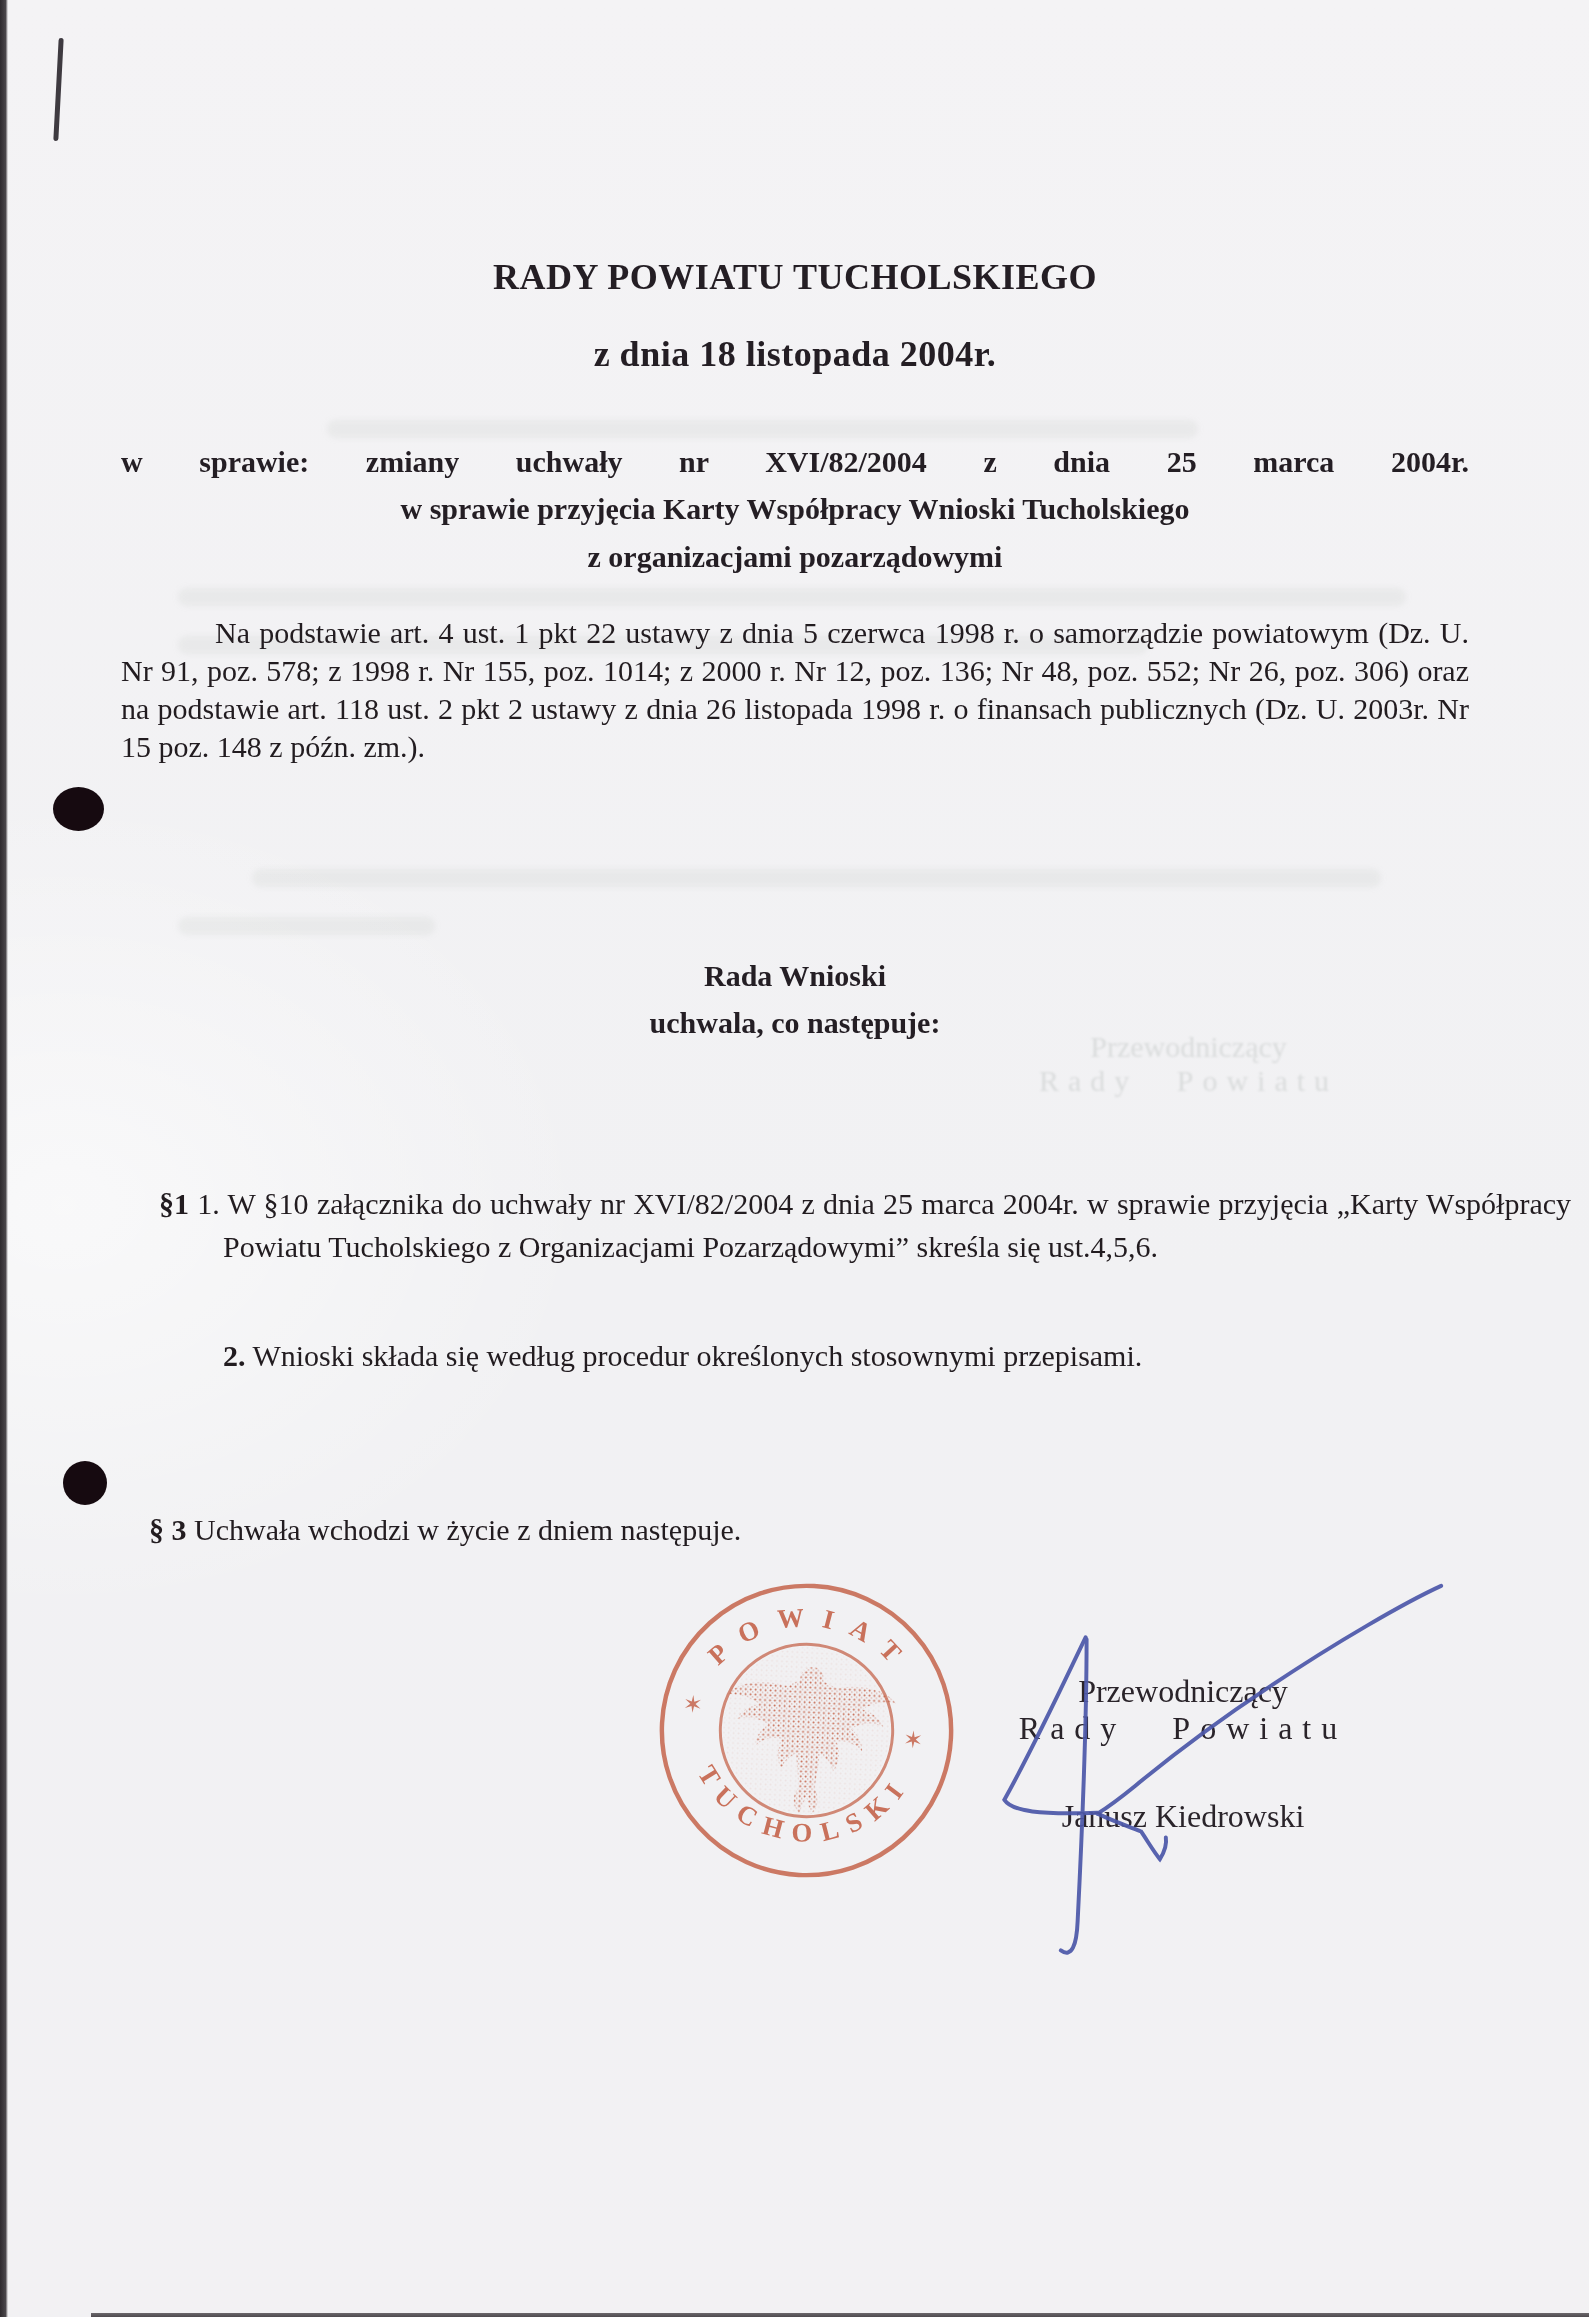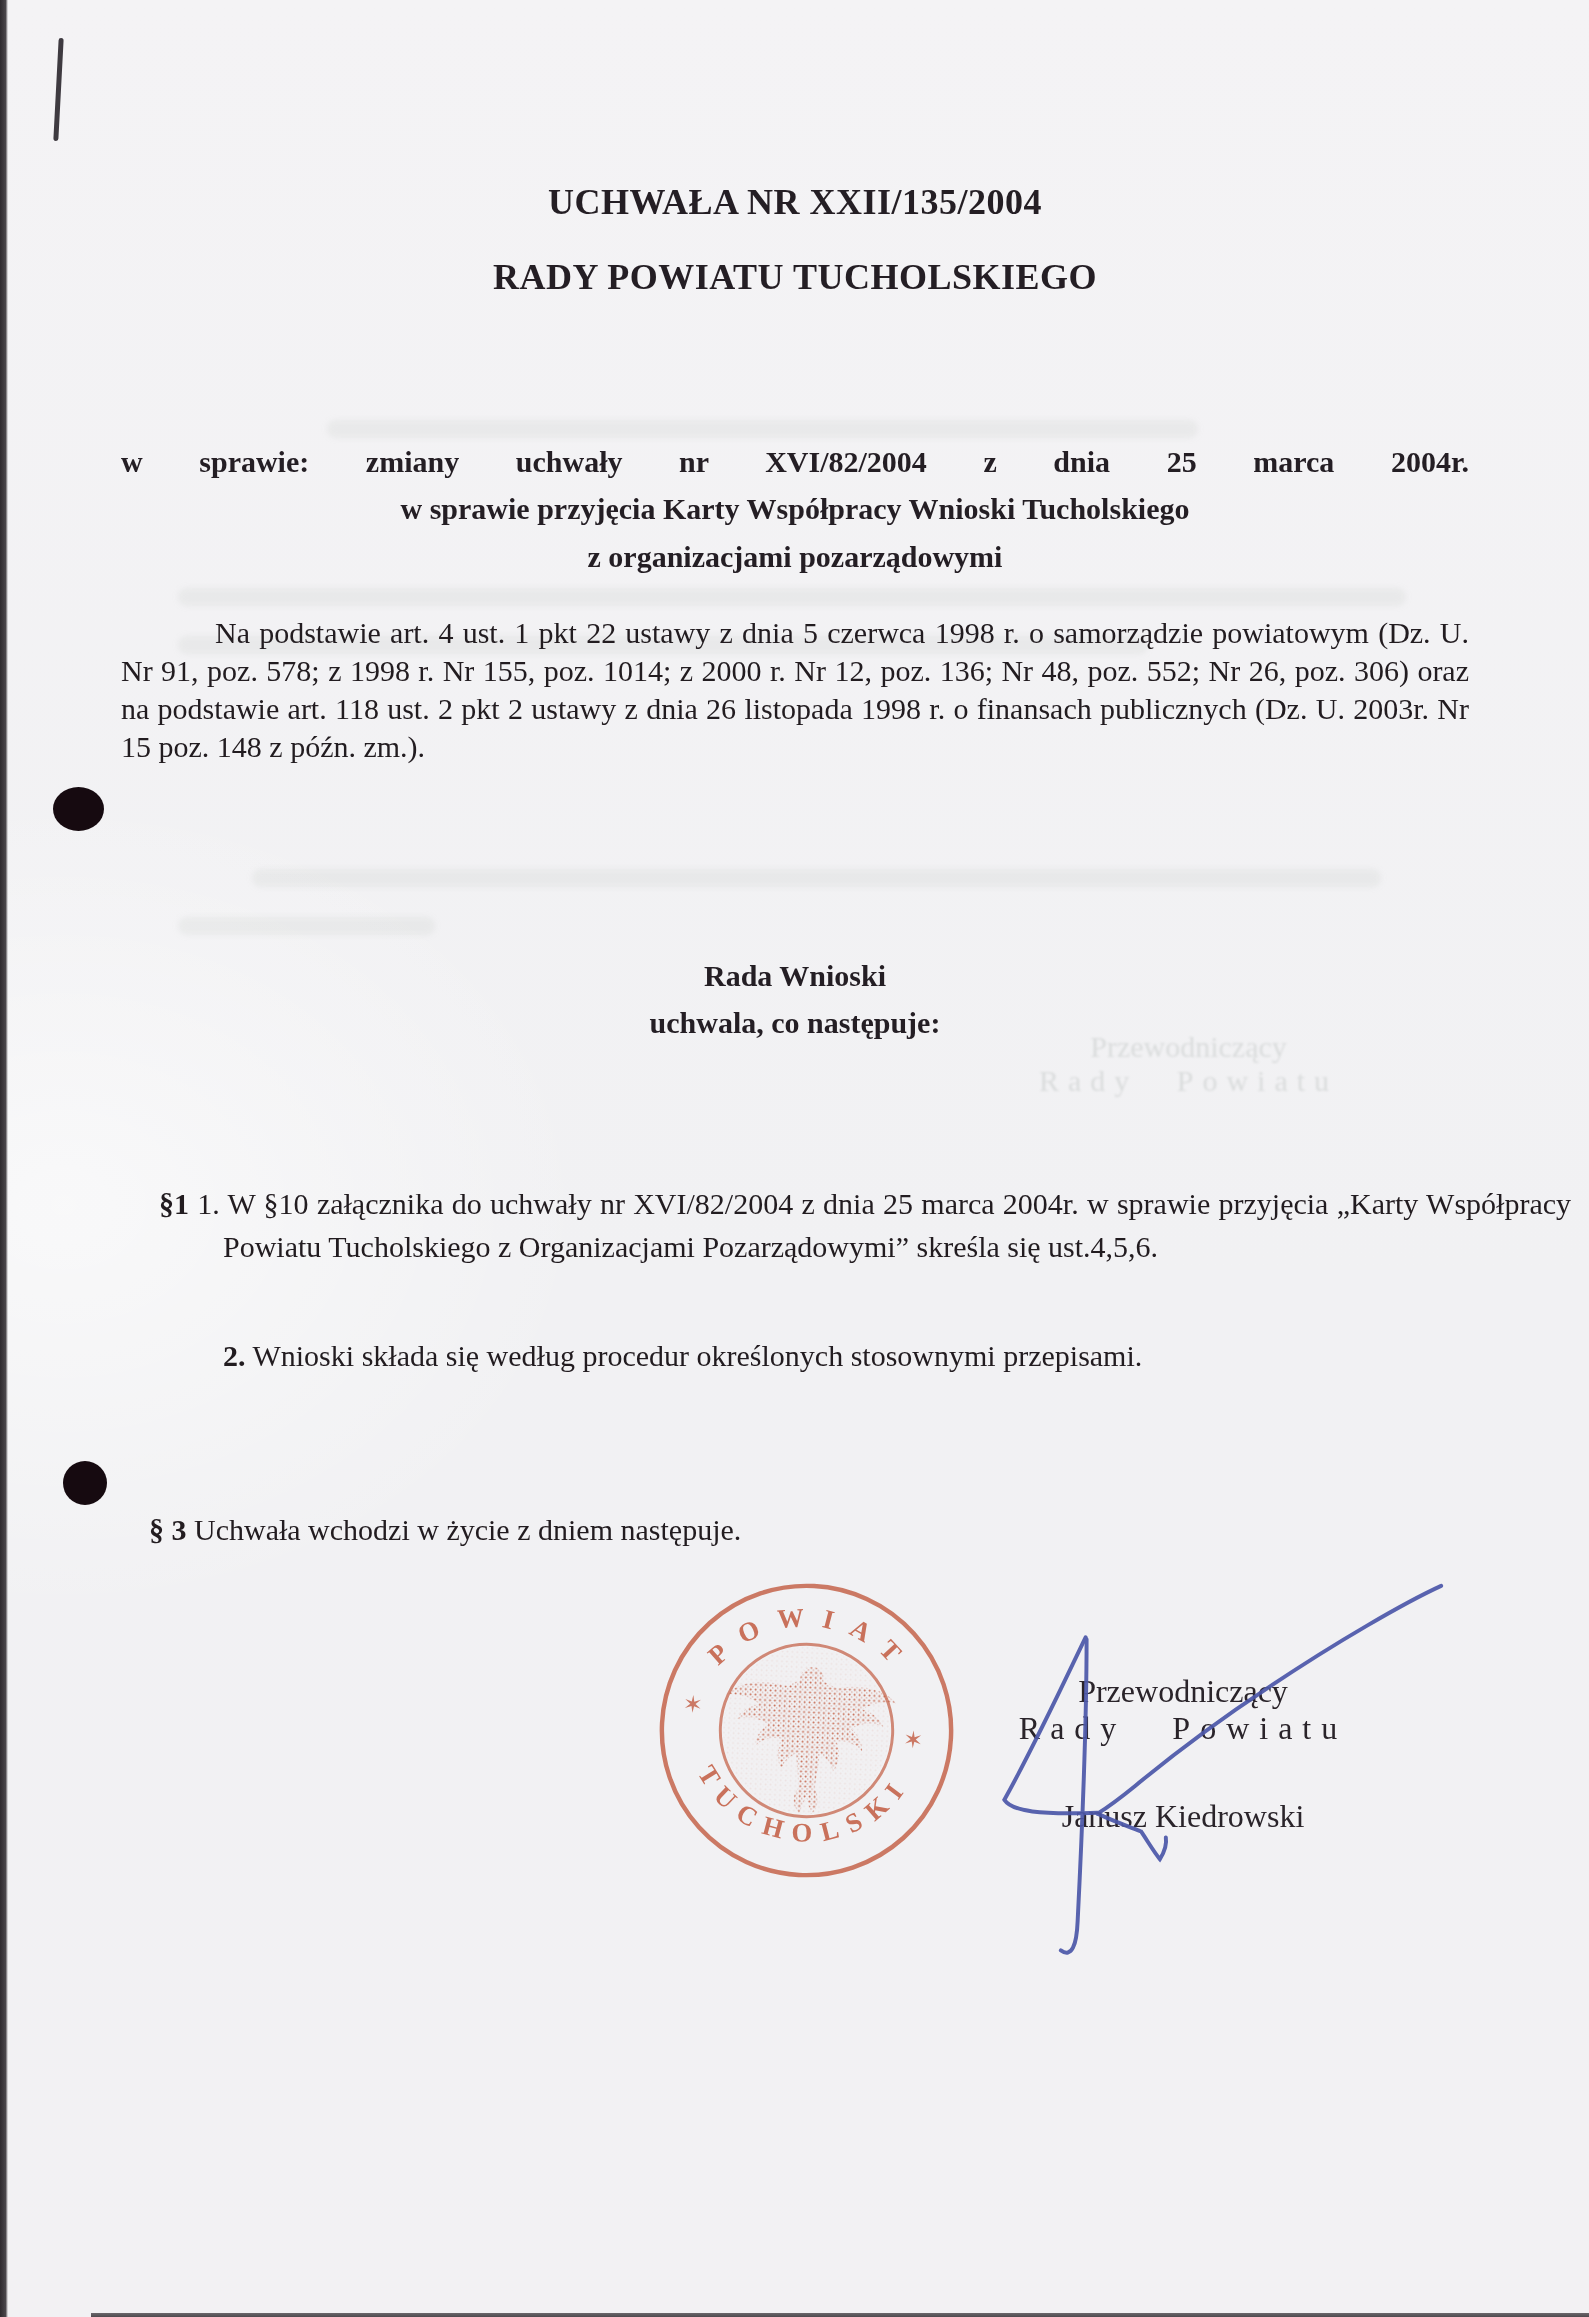--- a/index.html
+++ b/index.html
@@ -56,22 +56,22 @@
   <div class="smudge" style="left:178px;top:588px;width:1228px;"></div>
   <div class="smudge" style="left:178px;top:636px;width:970px;"></div>
   <div class="smudge" style="left:252px;top:869px;width:1129px;"></div>
   <div class="smudge" style="left:178px;top:917px;width:257px;"></div>
 
   <div class="ghost" style="left:1025px;top:1030px;width:327px;text-align:center;">
     <div>Przewodniczący</div>
     <div class="ls">Rady Powiatu</div>
   </div>
 
-  <div class="col c title b" style="top:181px;">UCHWAŁA NR XXII/135/2004</div>
   <div class="col c title b" style="top:256px;">RADY POWIATU TUCHOLSKIEGO</div>
+  <div class="col c title b" style="top:333px;">z dnia 18 listopada 2004r.</div>
 
   <div class="col subject b jlast" style="top:445px;">w sprawie: zmiany uchwały nr XVI/82/2004 z dnia 25 marca 2004r.</div>
   <div class="col subject b c" style="top:492px;">w sprawie przyjęcia Karty Współpracy Wnioski Tucholskiego</div>
   <div class="col subject b c" style="top:540px;">z organizacjami pozarządowymi</div>
 
   <div class="col body-t indent" style="top:614px;">Na podstawie art. 4 ust. 1 pkt 22 ustawy z dnia 5 czerwca 1998 r. o samorządzie powiatowym (Dz. U. Nr 91, poz. 578; z 1998 r. Nr 155, poz. 1014; z 2000 r. Nr 12, poz. 136; Nr 48, poz. 552; Nr 26, poz. 306) oraz na podstawie art. 118 ust. 2 pkt 2 ustawy z dnia 26 listopada 1998 r. o finansach publicznych (Dz. U. 2003r. Nr 15 poz. 148 z późn. zm.).</div>
 
   <div class="col c subject b" style="top:959px;">Rada Wnioski</div>
   <div class="col c subject b" style="top:1006px;">uchwala, co następuje:</div>
 

